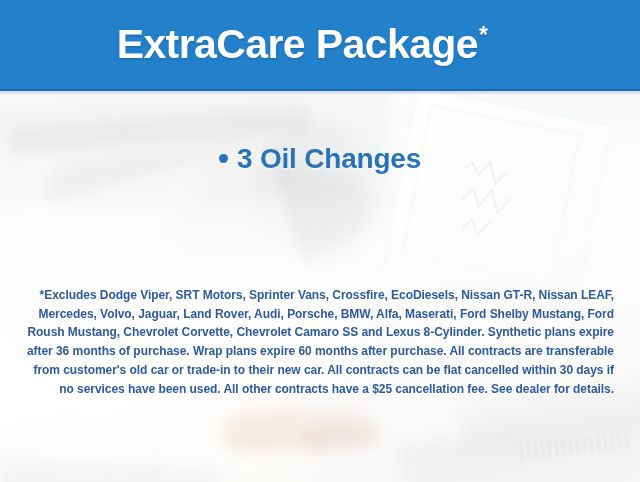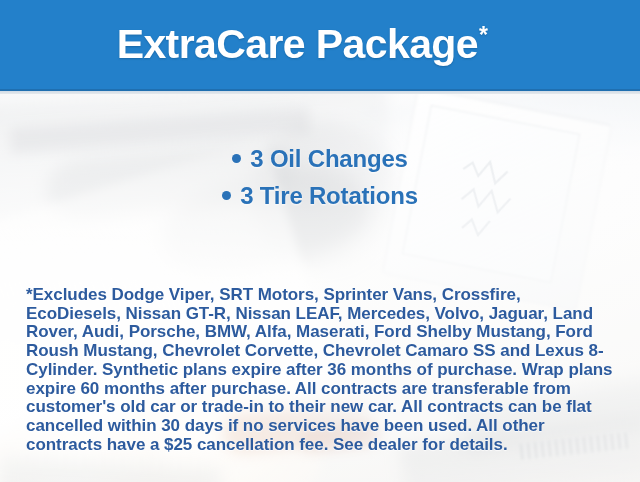--- a/index.html
+++ b/index.html
@@ -259,21 +259,21 @@
   
   .bullets {
     position: absolute;
     left: 0;
     top: 140px;
     width: 640px;
     text-align: center;
   }
   .bullet-line {
     color: #2a72b8;
-    font-size: 24px;
+    font-size: 28px;
     font-weight: bold;
     line-height: 37px;
     letter-spacing: -0.2px;
     white-space: nowrap;
     text-shadow: 0 1px 2px rgba(255,255,255,0.85);
   }
   .bullet-line .dot {
     display: inline-block;
     width: 9px;
     height: 9px;
@@ -284,23 +284,23 @@
     position: relative;
     top: -2px;
   }
 
   
   .disclaimer {
     position: absolute;
     left: 26px;
     top: 286px;
     width: 588px;
-    text-align: left;
+    text-align: right;
     color: #2d5b9e;
-    font-size: 17px;
+    font-size: 12px;
     font-weight: bold;
     line-height: 18.7px;
     letter-spacing: -0.05px;
     text-shadow: 0 1px 1px rgba(255,255,255,0.8);
   }
 </style>
 </head>
 <body>
 
 <div id="ad-root">
@@ -332,18 +332,17 @@
     <div class="white-wash"></div>
   </div>
 
   <div class="banner"></div>
   <div class="banner-edge"></div>
   <div class="banner-underline"></div>
   <div class="banner-title"><span>ExtraCare Package</span><span class="star">*</span></div>
 
   <div class="bullets">
     <div class="bullet-line"><span class="dot"></span><span>3 Oil Changes</span></div>
-    <div class="bullet-line"><span class="dot"></span><span>3 Tire Rotations</span></div>
   </div>
 
   <div class="disclaimer">*Excludes Dodge Viper, SRT Motors, Sprinter Vans, Crossfire, EcoDiesels, Nissan GT-R, Nissan LEAF, Mercedes, Volvo, Jaguar, Land Rover, Audi, Porsche, BMW, Alfa, Maserati, Ford Shelby Mustang, Ford Roush Mustang, Chevrolet Corvette, Chevrolet Camaro SS and Lexus 8-Cylinder. Synthetic plans expire after 36 months of purchase. Wrap plans expire 60 months after purchase. All contracts are transferable from customer's old car or trade-in to their new car. All contracts can be flat cancelled within 30 days if no services have been used. All other contracts have a $25 cancellation fee. See dealer for details.</div>
 
 </div>
 
 </body></html>

